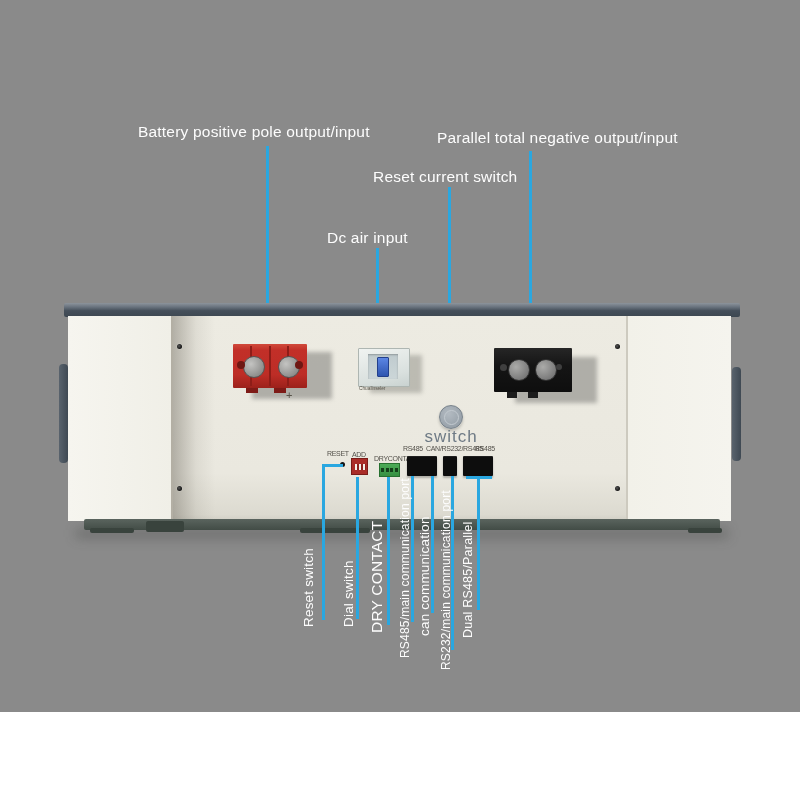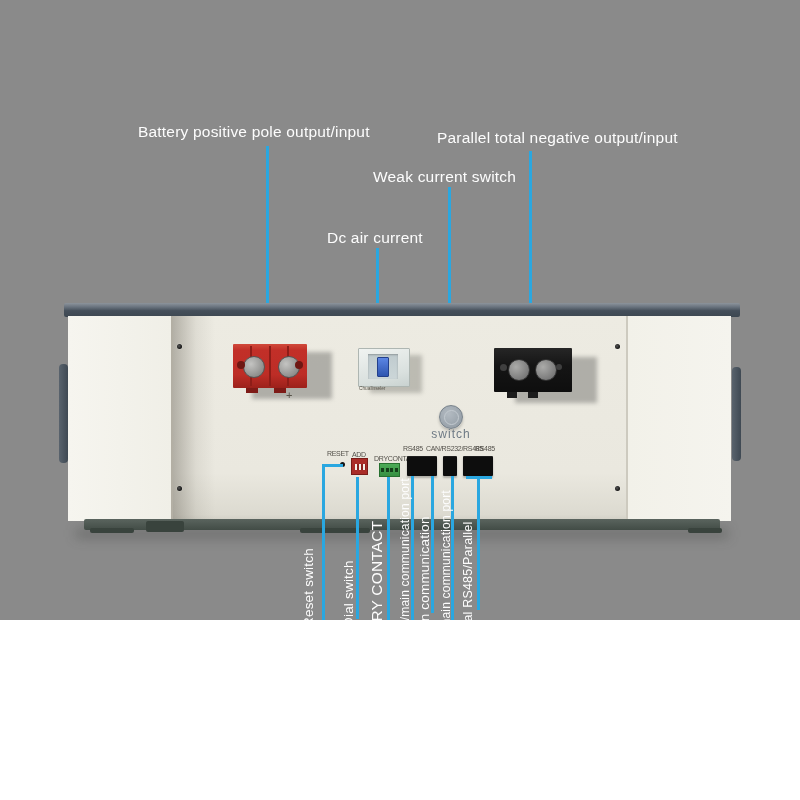--- a/index.html
+++ b/index.html
@@ -1,16 +1,16 @@
 <!DOCTYPE html>
 <html><head>
 <meta charset="utf-8">
 <style>
   html,body{margin:0;padding:0;}
-  .stage{position:relative;width:800px;height:620px;background:#8a8a8a;overflow:hidden;
+  .stage{position:relative;width:800px;height:712px;background:#8a8a8a;overflow:hidden;
          font-family:"Liberation Sans",sans-serif;}
   
   .lbl{position:absolute;color:#fdfdfd;font-size:15.5px;letter-spacing:.2px;white-space:nowrap;}
   .vlabel{position:absolute;color:#fdfdfd;white-space:nowrap;transform-origin:0 0;transform:rotate(-90deg);letter-spacing:.2px;}
   
   .ldr{position:absolute;width:3px;background:#2aa7e0;}
   .ldrh{position:absolute;height:3px;background:#2aa7e0;}
   
   .topstrip{position:absolute;left:64px;top:303px;width:676px;height:14px;border-radius:2px;
             background:linear-gradient(180deg,#8d949c 0%,#67717c 30%,#454f5a 55%,#3d4751 100%);}
@@ -48,21 +48,21 @@
   .airbody{position:absolute;left:358px;top:348px;width:50px;height:37px;border:1px solid #aeb6b2;border-radius:1px;
            background:linear-gradient(165deg,#f0f3f1,#d9e0de 70%,#c9d2d0);}
   .airrecess{position:absolute;left:368px;top:354px;width:30px;height:25px;
              background:linear-gradient(180deg,#bfcbce,#ccd6d8);box-shadow:inset 0 1px 2px rgba(0,0,0,.25);}
   .airtoggle{position:absolute;left:377px;top:357px;width:10px;height:18px;border:1px solid #23408c;border-radius:1px;
              background:linear-gradient(180deg,#5c86e4,#2e55b0);}
   
   .rbtn{position:absolute;left:439px;top:405px;width:22px;height:22px;border-radius:50%;
         background:radial-gradient(circle at 40% 35%,#b3bbc2,#8d97a0);border:1px solid #78828b;box-shadow:0 2px 3px rgba(0,0,0,.2);}
   .rbtnring{position:absolute;left:443.5px;top:409.5px;width:13px;height:13px;border-radius:50%;border:1.5px solid #c3cad0;}
-  .switchlbl{position:absolute;left:421px;top:427px;width:60px;text-align:center;font-size:12px;color:#6e7a85;letter-spacing:1px;}
+  .switchlbl{position:absolute;left:421px;top:427px;width:60px;text-align:center;font-size:17px;color:#6e7a85;letter-spacing:1px;}
   
   .micro{position:absolute;font-size:7px;color:#53504a;letter-spacing:-.3px;white-space:nowrap;}
   .brand{position:absolute;left:359px;top:386px;font-size:7px;color:#57544b;transform:scale(.68);transform-origin:0 0;white-space:nowrap;}
   
   .rstdot{position:absolute;left:340px;top:462px;width:5px;height:5px;border-radius:50%;background:#151515;}
   .dip{position:absolute;left:351px;top:458px;width:17px;height:17px;background:#aa2d28;border:1px solid #7a1d19;box-sizing:border-box;}
   .dippins{position:absolute;left:2px;top:5px;width:11px;height:6px;margin-left:1px;
            background:repeating-linear-gradient(90deg,#f3f0e8 0 2px,#8c211d 2px 4px);}
   .dry{position:absolute;left:379px;top:463px;width:21px;height:14px;border:1px solid #27702f;box-sizing:border-box;
        background:linear-gradient(180deg,#4cab57,#368f41);display:flex;align-items:center;justify-content:space-evenly;}
@@ -70,22 +70,22 @@
   .port{position:absolute;top:456px;height:20px;background:#0d0d0d;border-radius:1px;
         box-shadow:0 2px 2px rgba(0,0,0,.25),inset 0 1px 0 rgba(255,255,255,.08);}
 </style>
 </head>
 <body>
 
 <div class="stage">
 
   <div class="lbl" style="left:138px;top:123px">Battery positive pole output/input</div>
   <div class="lbl" style="left:437px;top:129px">Parallel total negative output/input</div>
-  <div class="lbl" style="left:373px;top:168px">Weak current switch</div>
-  <div class="lbl" style="left:327px;top:229px">Dc air current</div>
+  <div class="lbl" style="left:373px;top:168px">Reset current switch</div>
+  <div class="lbl" style="left:327px;top:229px">Dc air input</div>
 
   <div class="ldr" style="left:266px;top:146px;height:197px"></div>
   <div class="ldr" style="left:529px;top:151px;height:196px"></div>
   <div class="ldr" style="left:448px;top:187px;height:219px"></div>
   <div class="ldr" style="left:376px;top:248px;height:101px"></div>
 
   <div class="gshadow"></div>
   <div class="topstrip"></div>
   <div class="bodyC"></div>
   <div class="seamShade"></div>

